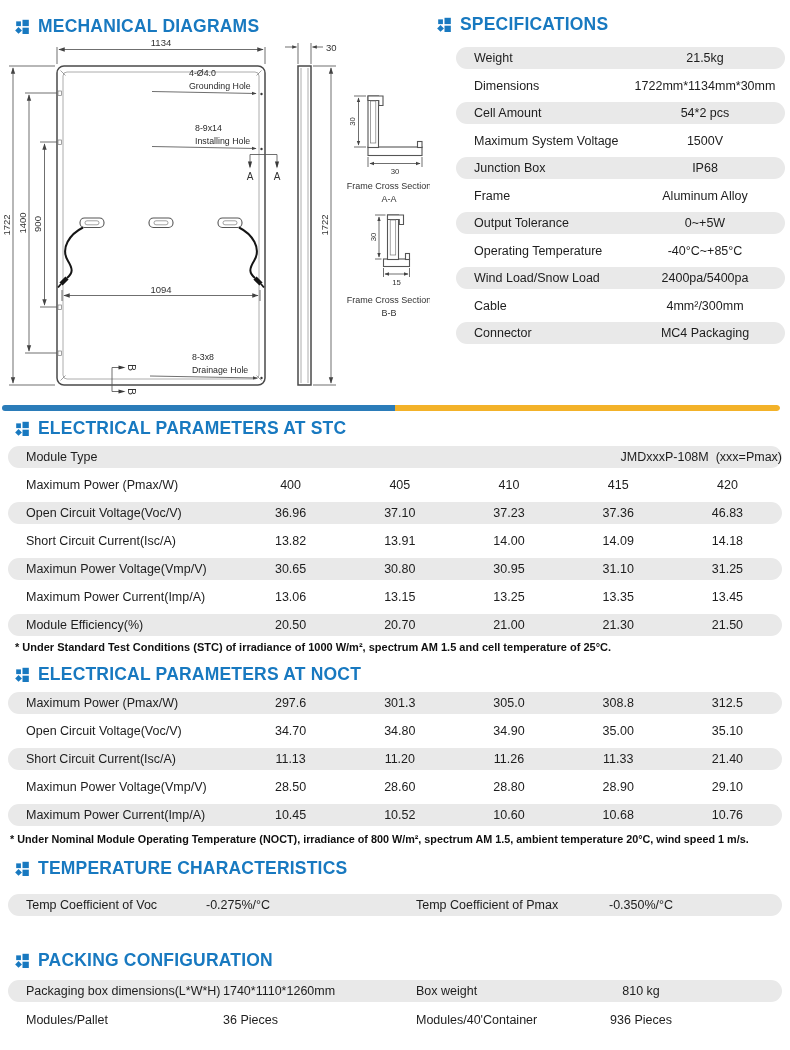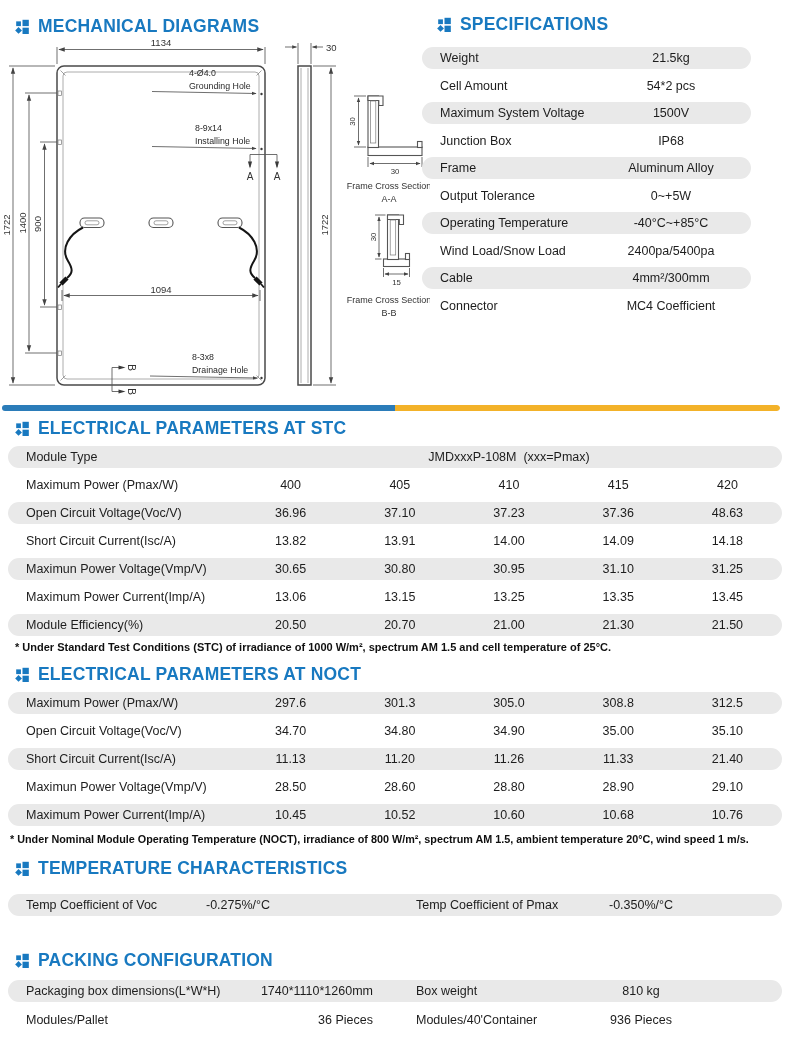--- a/index.html
+++ b/index.html
@@ -14,21 +14,21 @@
   .ticon{ flex:0 0 auto; display:block; }
   .ticon .ip{ fill:var(--accent); }
   #mech-title{ left:15px; top:16px; }
   #spec-title{ left:437px; top:14px; }
   #stc-title{ left:15px; top:418px; }
   #noct-title{ left:15px; top:664px;justify-content:center; }
   #temp-title{ left:15px; top:858px; }
   #pack-title{ left:15px; top:950px; }
 
   
-  .spec-rows{ position:absolute; left:422px; top:47px; width:329px; }
+  .spec-rows{ position:absolute; left:456px; top:47px; width:329px; }
   .srow{ display:flex; align-items:center; height:22px; margin-bottom:5.5px; border-radius:12px;
          font-size:12.5px; white-space:nowrap; }
   .srow:nth-child(odd){ background:var(--gray); }
   .slabel{ flex:1; padding-left:18px; }
   .svalue{ width:160px; text-align:center; }
 
   
   .divider{ position:absolute; left:2px; top:405px; width:778px; height:5.5px; display:flex;
             border-radius:3px; overflow:hidden; }
   .divider .blue{ width:393px; background:#2b7cb9; }
@@ -36,39 +36,39 @@
 
   
   .table{ position:absolute; left:8px; width:774px; }
   #stc-table{ top:446px; }
   #noct-table{ top:692px; }
   .trow{ display:flex; align-items:center; height:22px; margin-bottom:6px; border-radius:13px;
          font-size:12.5px; white-space:nowrap; }
   .trow:nth-child(odd){ background:var(--gray); }
   .tlabel{ width:228px; padding-left:18px; }
   .tval{ flex:1; text-align:center; }
-  .theadval{ flex:1; text-align:center; white-space:pre; }
+  .theadval{ flex:1; text-align:right; white-space:pre; }
 
   
   .note{ position:absolute; font-weight:bold; font-size:11px; color:#101010; white-space:nowrap; }
   #stc-note{ left:15px; top:641px; }
   #noct-note{ left:10px; top:833px; font-size:10.8px; }
 
   
   #temp-table{ top:894px; }
   #pack-table{ top:980px; }
   .frow{ display:flex; align-items:center; height:22px; margin-bottom:7px; border-radius:13px;
          font-size:12.5px; white-space:nowrap; }
   .frow:nth-child(odd){ background:var(--gray); }
   .fl1{ padding-left:18px; }
   .temp .fl1{ width:150px; }
   .temp .fv1{ width:160px; text-align:center; }
   .temp .fl2{ width:150px; margin-left:98px; }
   .pack .fl1{ width:215px; }
-  .pack .fv1{ width:150px; text-align:right; }
+  .pack .fv1{ width:150px; text-align:left; }
   .pack .fl2{ width:150px; margin-left:43px; }
   .fv2{ width:150px; text-align:center; }
 
   
   #mech-svg{ position:absolute; left:0; top:10px; }
   .ol{ fill:#fff; stroke:#4a4a4a; stroke-width:1.5; }
   .ol2{ fill:#fff; stroke:#555; stroke-width:1.1; }
   .il{ fill:none; stroke:#979797; stroke-width:.8; }
   .dl{ fill:none; stroke:#555; stroke-width:.85; }
   .thin{ fill:none; stroke:#7a7a7a; stroke-width:.7; }
@@ -279,20 +279,24 @@
     </svg>
     <span>SPECIFICATIONS</span>
   </div>
 
   <div class="spec-rows">
     <div class="srow">
         <div class="slabel">Weight</div>
         <div class="svalue">21.5kg</div>
       </div>
     <div class="srow">
+        <div class="slabel">Dimensions</div>
+        <div class="svalue">1722mm*1134mm*30mm</div>
+      </div>
+    <div class="srow">
         <div class="slabel">Cell Amount</div>
         <div class="svalue">54*2 pcs</div>
       </div>
     <div class="srow">
         <div class="slabel">Maximum System Voltage</div>
         <div class="svalue">1500V</div>
       </div>
     <div class="srow">
         <div class="slabel">Junction Box</div>
         <div class="svalue">IP68</div>
@@ -312,21 +316,21 @@
     <div class="srow">
         <div class="slabel">Wind Load/Snow Load</div>
         <div class="svalue">2400pa/5400pa</div>
       </div>
     <div class="srow">
         <div class="slabel">Cable</div>
         <div class="svalue">4mm²/300mm</div>
       </div>
     <div class="srow">
         <div class="slabel">Connector</div>
-        <div class="svalue">MC4 Coefficient</div>
+        <div class="svalue">MC4 Packaging</div>
       </div>
   </div>
 
   <div class="divider">
     <div class="blue"></div>
     <div class="yellow"></div>
   </div>
 
   <div class="stitle" id="stc-title">
     <svg class="ticon" width="15" height="15" viewBox="0 0 19 19">
@@ -350,21 +354,21 @@
       <div class="tval">410</div>
       <div class="tval">415</div>
       <div class="tval">420</div>
     </div>
     <div class="trow">
       <div class="tlabel">Open Circuit Voltage(Voc/V)</div>
       <div class="tval">36.96</div>
       <div class="tval">37.10</div>
       <div class="tval">37.23</div>
       <div class="tval">37.36</div>
-      <div class="tval">48.63</div>
+      <div class="tval">46.83</div>
     </div>
     <div class="trow">
       <div class="tlabel">Short Circuit Current(Isc/A)</div>
       <div class="tval">13.82</div>
       <div class="tval">13.91</div>
       <div class="tval">14.00</div>
       <div class="tval">14.09</div>
       <div class="tval">14.18</div>
     </div>
     <div class="trow">

